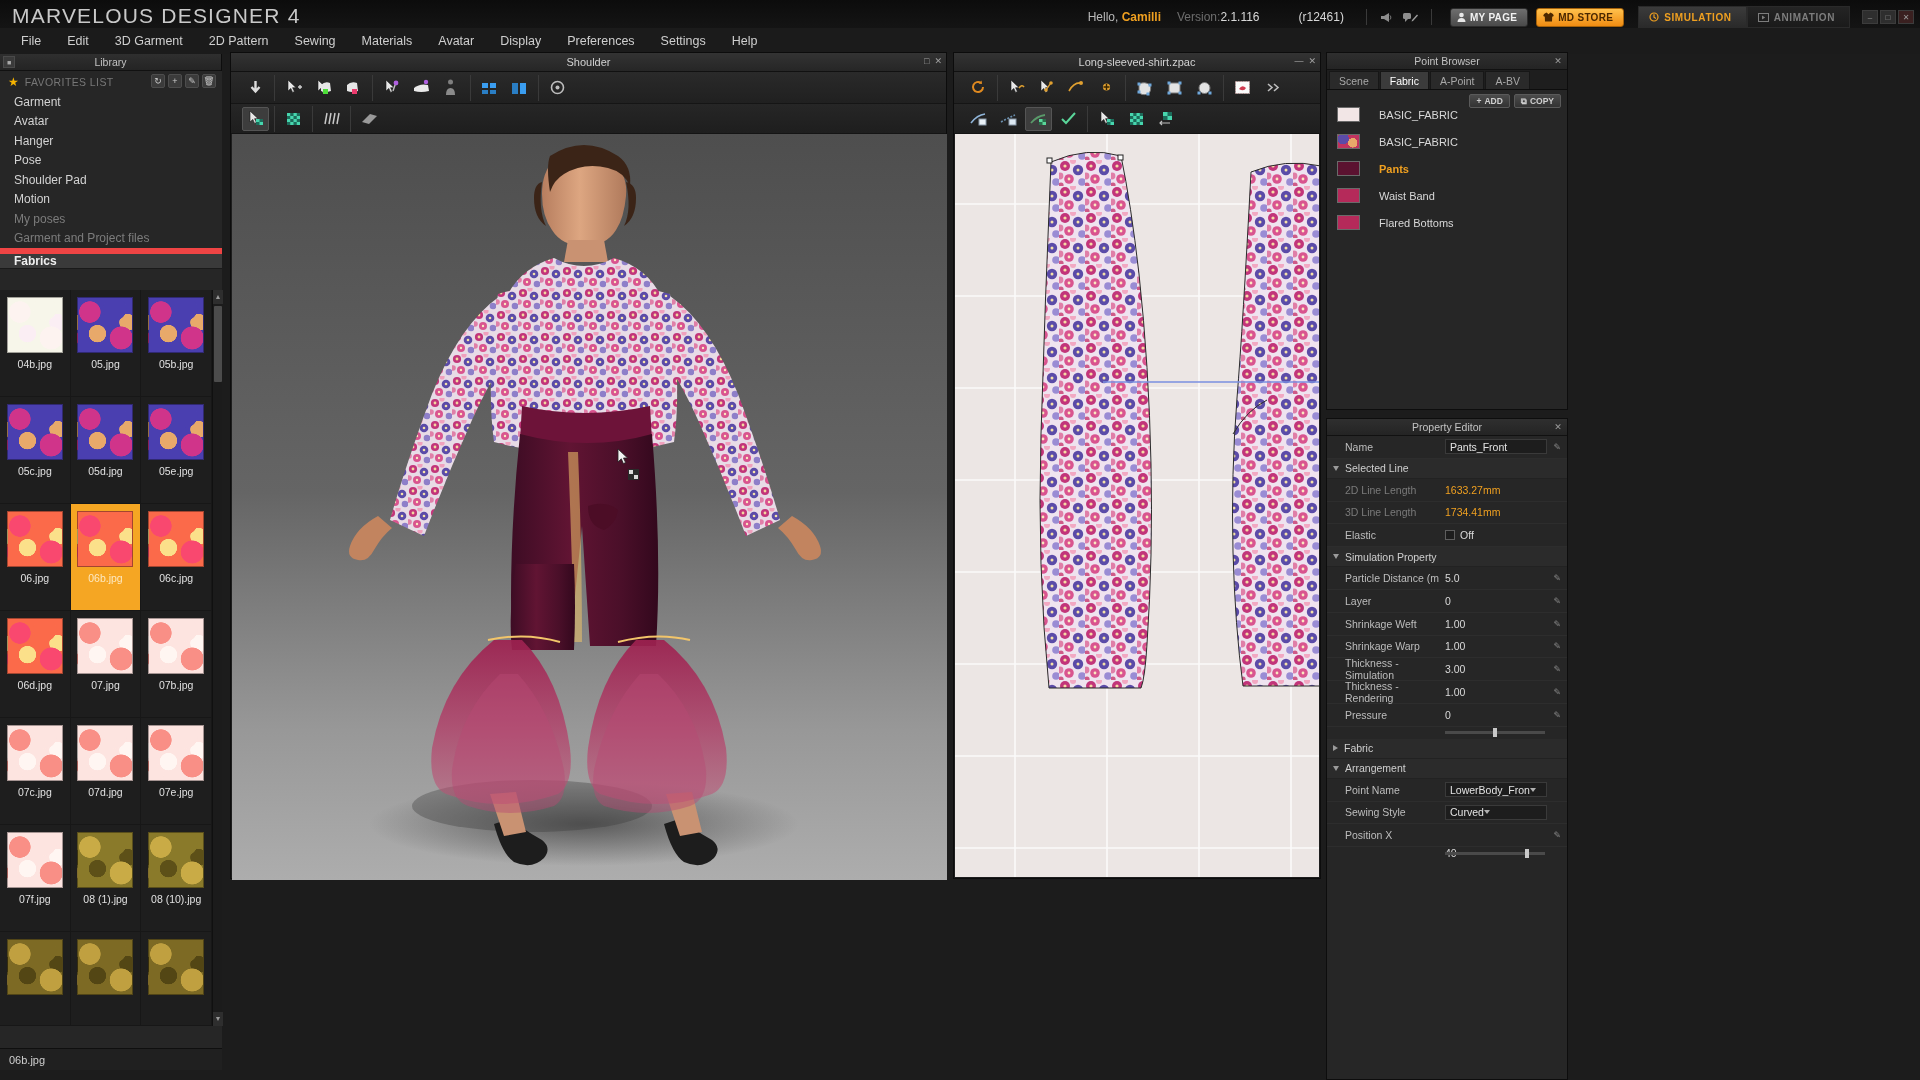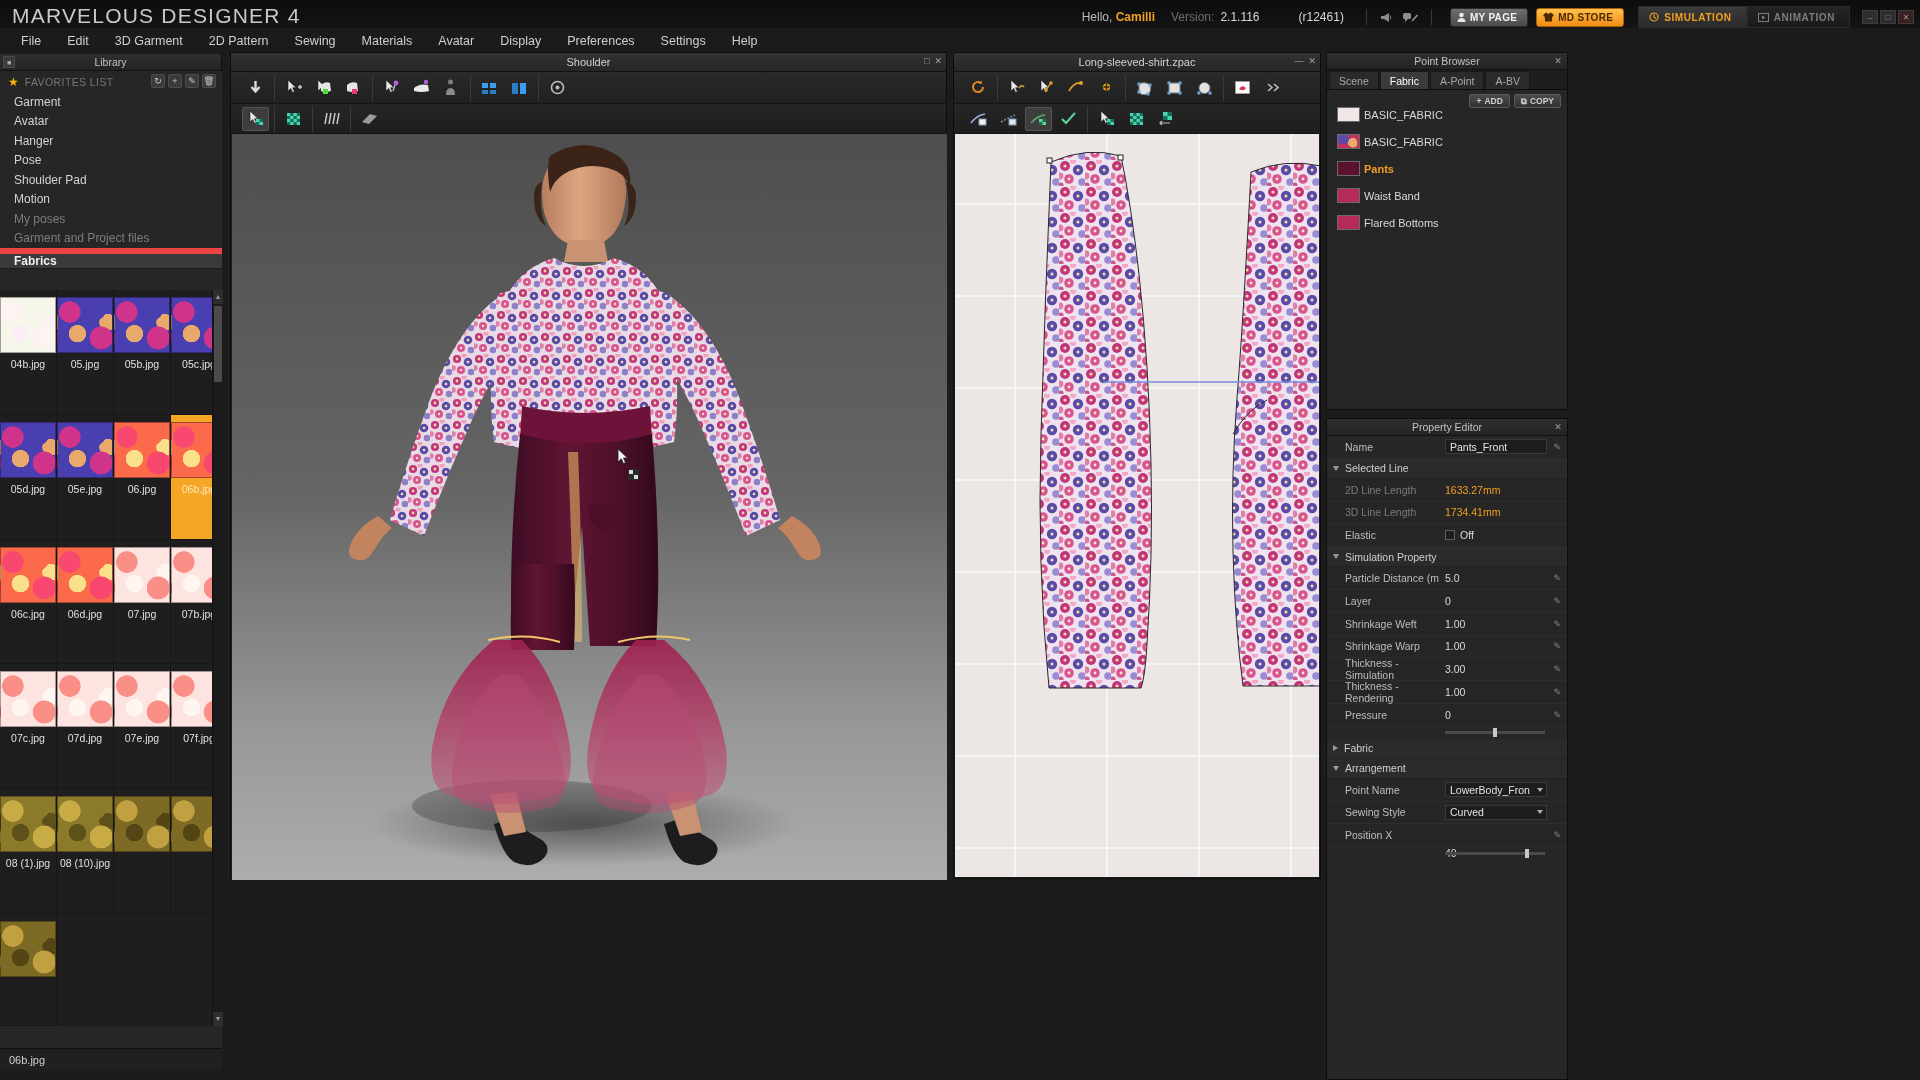--- a/index.html
+++ b/index.html
@@ -8,21 +8,21 @@
   #app { position:relative; width:1920px; height:1080px; background:#1c1c1c; }
 
   
   .titlebar { position:absolute; left:0; top:0; width:1920px; height:34px;
      background:linear-gradient(#0c0c0c,#161616); }
   .brand { position:absolute; left:12px; top:4px; font-size:21px; letter-spacing:1.2px;
      color:#c9c9c9; font-weight:400; font-family:"Liberation Sans", sans-serif; }
   .tb-right { position:absolute; right:0; top:0; height:34px; display:flex; align-items:center; gap:0; }
   .hello { font-size:12px; color:#b9b9b9; margin-right:16px; white-space:nowrap; }
   .hello b { color:#f0a020; font-weight:700; }
-  .verlabel { font-size:12px; color:#6d6d6d; margin-right:6px; }
+  .verlabel { font-size:12px; color:#6d6d6d; }
   .verval { font-size:12px; color:#d8d8d8; margin-right:1px; }
   .revval { font-size:12px; color:#d8d8d8; margin-right:14px;margin-left:38px; }
   .tbsep { width:1px; height:16px; background:#3a3a3a; margin:0 8px; }
   .tbicon { width:24px; height:22px; display:flex; align-items:center; justify-content:center;
      color:#8e8e8e; }
   .btn-mypage { height:19px; padding:0 10px 0 6px; display:flex; align-items:center; gap:4px;
      background:linear-gradient(#6e6e6e,#4a4a4a); border:1px solid #2b2b2b; border-radius:3px;
      font-size:10px; font-weight:700; color:#f2f2f2; margin-left:10px; letter-spacing:.3px;}
   .btn-mdstore { height:19px; padding:0 10px 0 6px; display:flex; align-items:center; gap:4px;
      background:linear-gradient(#ffc14d,#f08c12); border:1px solid #a6620a; border-radius:3px;
@@ -67,21 +67,21 @@
   .fav-btns { position:absolute; right:6px; top:3px; display:flex; gap:3px; }
   .fav-btns span { width:14px; height:14px; background:#3b3b3b; border:1px solid #4d4d4d;
      border-radius:2px; font-size:9px; color:#ccc; display:flex; align-items:center;
      justify-content:center; }
   .lib-item { height:19.5px; display:flex; align-items:center; padding-left:14px;
      font-size:12px; color:#d3d3d3; }
   .lib-item.dim { color:#7c7c7c; }
   .lib-item.section { background:#3a3a3a; font-weight:700; color:#efefef;
      height:21px; border-top:6px solid #ef4444; border-bottom:1px solid #1a1a1a; }
   .fab-grid { position:absolute; left:0; top:0; right:10px; bottom:0;
-     display:grid; grid-template-columns:repeat(4,1fr); gap:0; overflow:hidden; }
+     display:grid; grid-template-columns:repeat(3,1fr); gap:0; overflow:hidden; }
   .fab-wrap { position:absolute; left:0; right:0; top:219px; bottom:22px; overflow:hidden;
      background:#1e1e1e; }
   .fab-cell { position:relative; border-right:1px solid #171717;
      border-bottom:1px solid #171717; padding:7px 0 0 0;
      display:flex; flex-direction:column; align-items:center; }
   .fab-cell.sel { background:#f5a623; }
   .fab-thumb { width:56px; height:56px; border:1px solid rgba(0,0,0,.35); }
   .fab-name { font-size:10.5px; color:#e0e0e0; margin-top:5px; line-height:13px; }
   .fab-cell.sel .fab-name { color:#fde8c0; }
   .lib-scroll { position:absolute; right:0; top:219px; bottom:22px; width:10px;
@@ -139,21 +139,21 @@
   .ob-tab { height:18px; padding:0 9px; font-size:10.5px; color:#a8a8a8;
      display:flex; align-items:center; background:#2a2a2a; border:1px solid #171717;
      border-bottom:none; margin-right:1px; }
   .ob-tab.on { background:#3b3b3b; color:#fff; }
   .ob-actions { height:22px; display:flex; align-items:center; justify-content:flex-end;
      gap:4px; padding-right:6px; background:#262626; }
   .ob-act { height:14px; padding:0 6px; font-size:8.5px; font-weight:700; color:#cfcfcf;
      background:linear-gradient(#4b4b4b,#333); border:1px solid #5a5a5a; border-radius:2px;
      display:flex; align-items:center; gap:3px; }
   .ob-list { position:absolute; left:0; top:44px; right:0; bottom:0; padding-top:4px; }
-  .ob-row { height:27px; display:flex; align-items:center; padding-left:10px; gap:4px; }
+  .ob-row { height:27px; display:flex; align-items:center; padding-left:10px; gap:19px; }
   .ob-sw { width:23px; height:15px; border:1px solid #6a6a6a; }
   .ob-label { font-size:11px; color:#d8d8d8; }
   .ob-label.hl { color:#f0a020; font-weight:700; }
 
   .propeditor { position:absolute; left:0; top:366px; width:242px; bottom:0;
      background:#262626; border:1px solid #0d0d0d; }
   .pe-body { position:absolute; left:0; top:17px; right:0; bottom:0; overflow:hidden; }
   .pe-row { height:22.8px; display:flex; align-items:center; font-size:10.5px;
      border-bottom:1px solid #2d2d2d; }
   .pe-k { flex:0 0 118px; padding-left:18px; color:#bdbdbd; }
@@ -169,21 +169,21 @@
      border-top:5px solid #9a9a9a; border-bottom:none; }
   .pe-field { flex:1; height:15px; background:#1d1d1d; border:1px solid #3a3a3a;
      display:flex; align-items:center; padding:0 4px; color:#e2e2e2; font-size:10.5px;
      margin-right:20px; }
   .pe-pen { position:absolute; right:6px; color:#8a8a8a; font-size:9px; }
   .chk { width:10px; height:10px; border:1px solid #5e5e5e; background:#1d1d1d;
      display:inline-block; }
   .slider { flex:1; height:3px; background:#4a4a4a; margin-right:22px; position:relative; }
   .slider .knob { position:absolute; top:-3px; width:4px; height:9px; background:#c8c8c8; }
   .sel-box { flex:1; height:15px; background:#1d1d1d; border:1px solid #3a3a3a;
-     display:flex; align-items:center; justify-content:space-between; padding:0 3px 0 4px;
+     display:flex; align-items:center; padding:0 3px 0 4px;
      color:#e2e2e2; font-size:10.5px; margin-right:20px; }
   .caret { width:0;height:0;border-left:3.5px solid transparent;
      border-right:3.5px solid transparent;border-top:4px solid #b0b0b0; }
 </style>
 </head>
 <body>
 
 <div id="app">
 
   <div class="titlebar">

